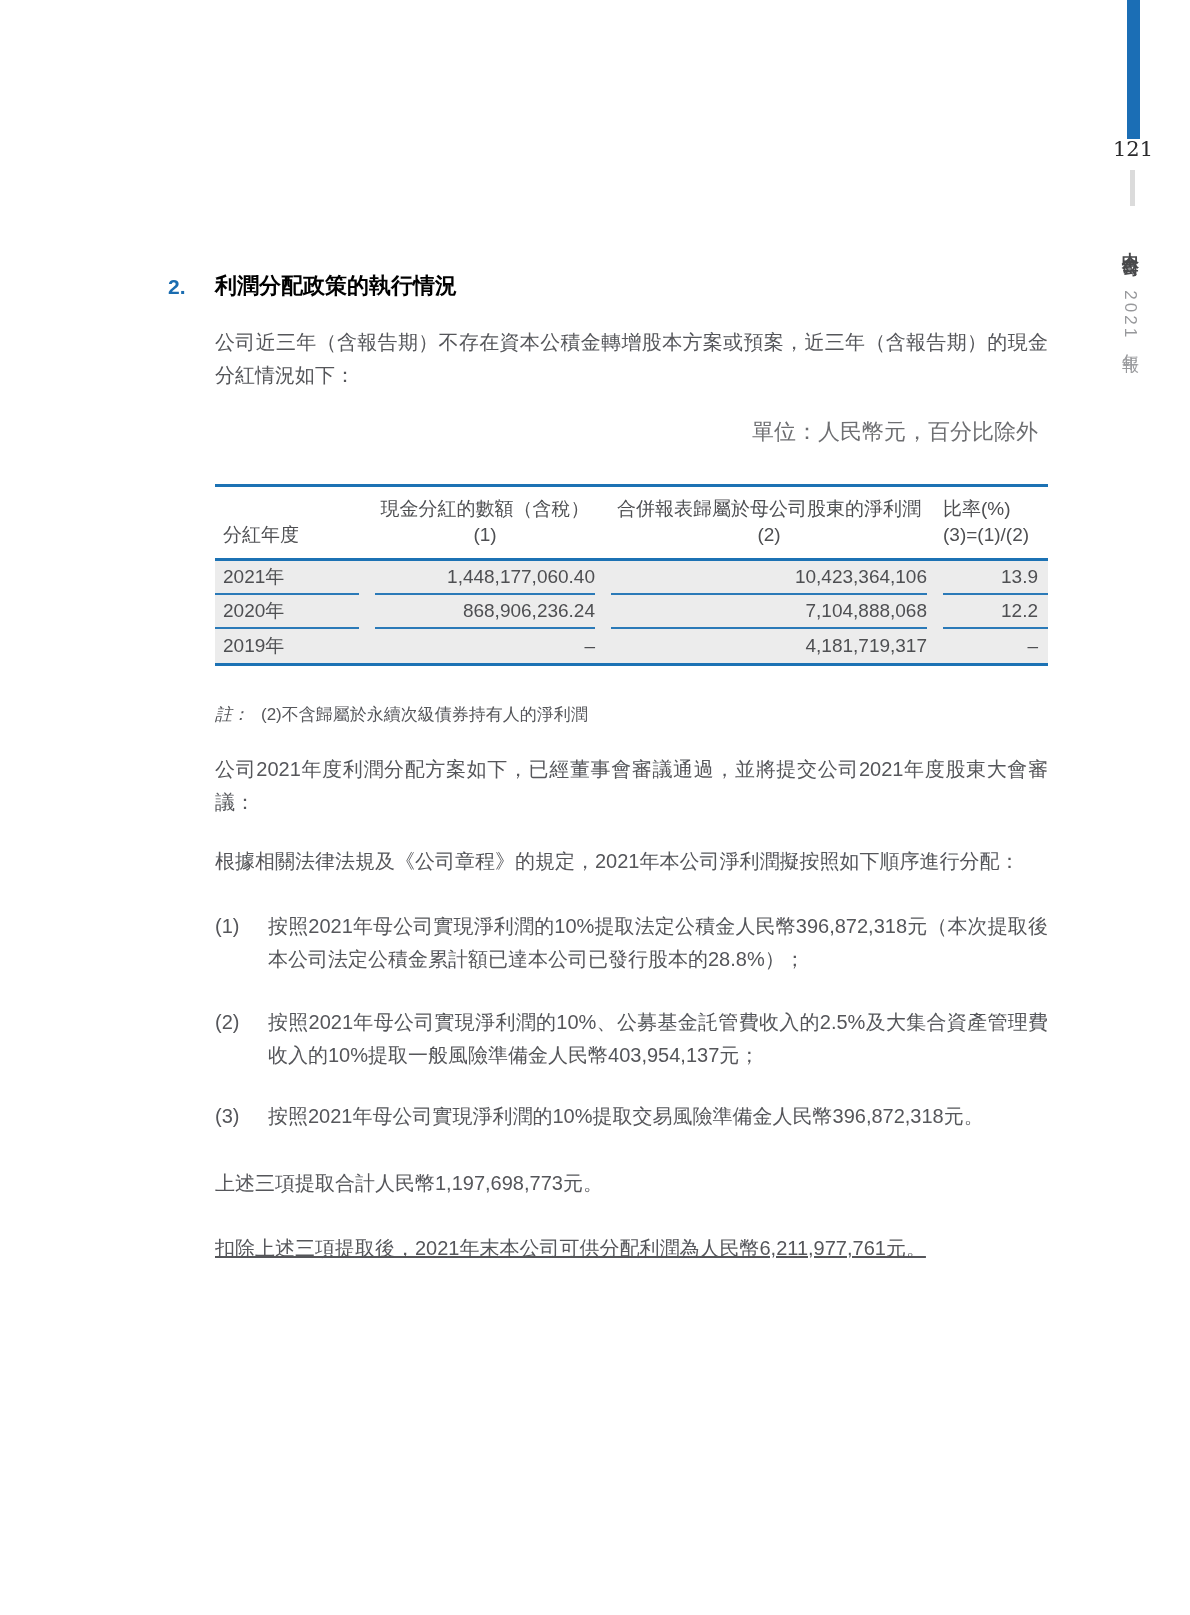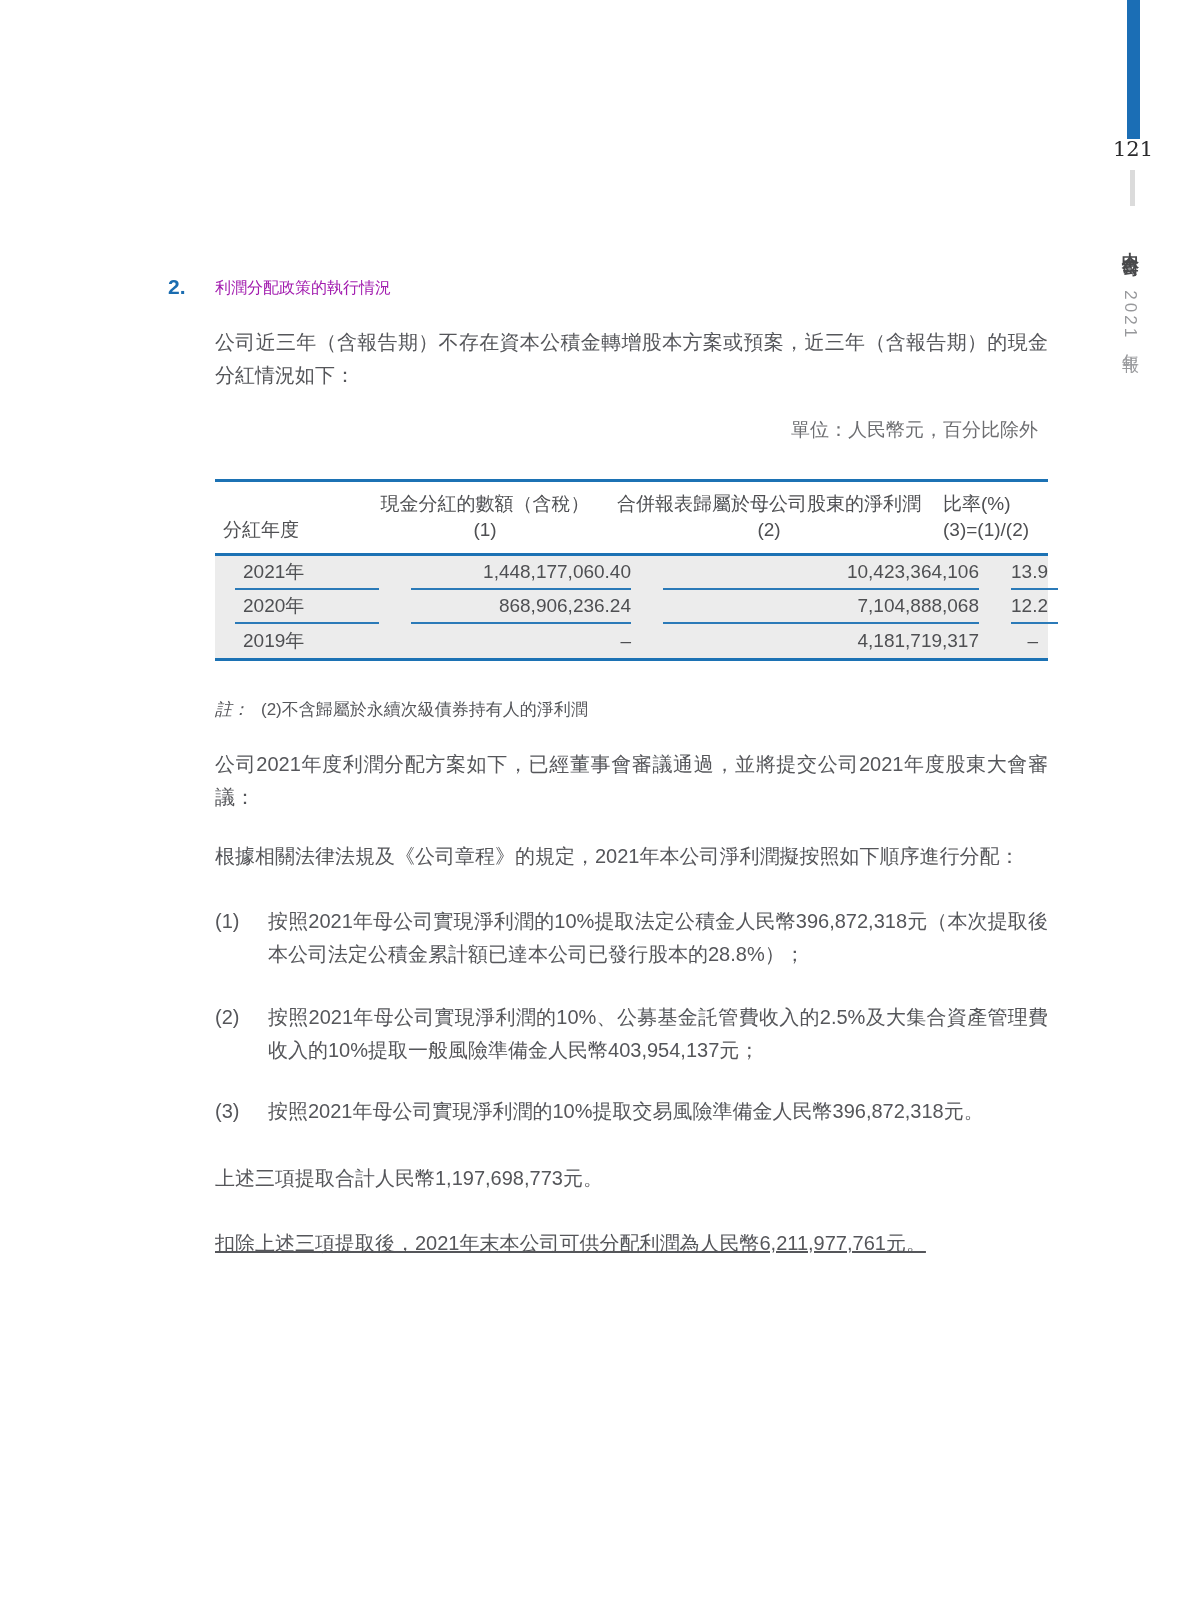--- a/index.html
+++ b/index.html
@@ -28,41 +28,41 @@
   .side-year { color:#97989b; }
 
   
   .main { position:absolute; left:215px; top:270px; width:833px; font-size:20px; line-height:1.65; }
 
   .section-head { position:relative; margin:0 0 23px; }
   .section-num {
     position:absolute; left:-47px; top:0;
     color:#1a6cb0; font-weight:bold; font-size:21px;
   }
-  .section-title { color:#a21caf; font-weight:normal; font-size:16px; line-height:1.3; }
+  .section-title { color:#000000; font-weight:bold; font-size:22px; line-height:1.3; }
 
   .para { text-align:justify; }
   .p-intro { margin-bottom:22px; }
-  .unit-note { text-align:right; font-size:19px; color:#6d6e71; padding-right:10px; margin-bottom:34px; }
+  .unit-note { text-align:right; font-size:22px; color:#6d6e71; padding-right:10px; margin-bottom:34px; }
 
   
   .tbl { width:833px; font-size:19px; color:#4e4f52; }
   .tbl-head {
     border-top:3px solid #1c72b4; border-bottom:3px solid #1c72b4;
     padding:9px 0 10px;
   }
   .hgrid {
     display:grid; grid-template-columns:144px 220px 316px 1fr; column-gap:16px;
     align-items:end; line-height:1.35;
   }
   .hcell-year { padding-left:8px; text-align:left; }
   .hcell-num { text-align:center; }
   .hcell-ratio { text-align:left; padding-right:10px; }
   .tbl-body { background:#ececec; border-bottom:3px solid #1c72b4; }
-  .trow { display:grid; grid-template-columns:144px 220px 316px 1fr; column-gap:32px;padding-left:20px; }
+  .trow { display:grid; grid-template-columns:144px 220px 316px 1fr; column-gap:16px; }
   .trow > div { height:34px; display:flex; align-items:center; }
   .trow .c-year { padding-left:8px; }
   .trow .c-num { justify-content:flex-end; }
   .trow .c-ratio { justify-content:flex-end; padding-right:10px; }
   .trow.sep > div { border-bottom:2px solid #2b7ab8; }
 
   
   .note { display:flex; margin-top:36px; font-size:17px; line-height:1.5; }
   .note-label { font-style:italic; width:46px; flex:0 0 46px; }
   .note-body { flex:1; }

